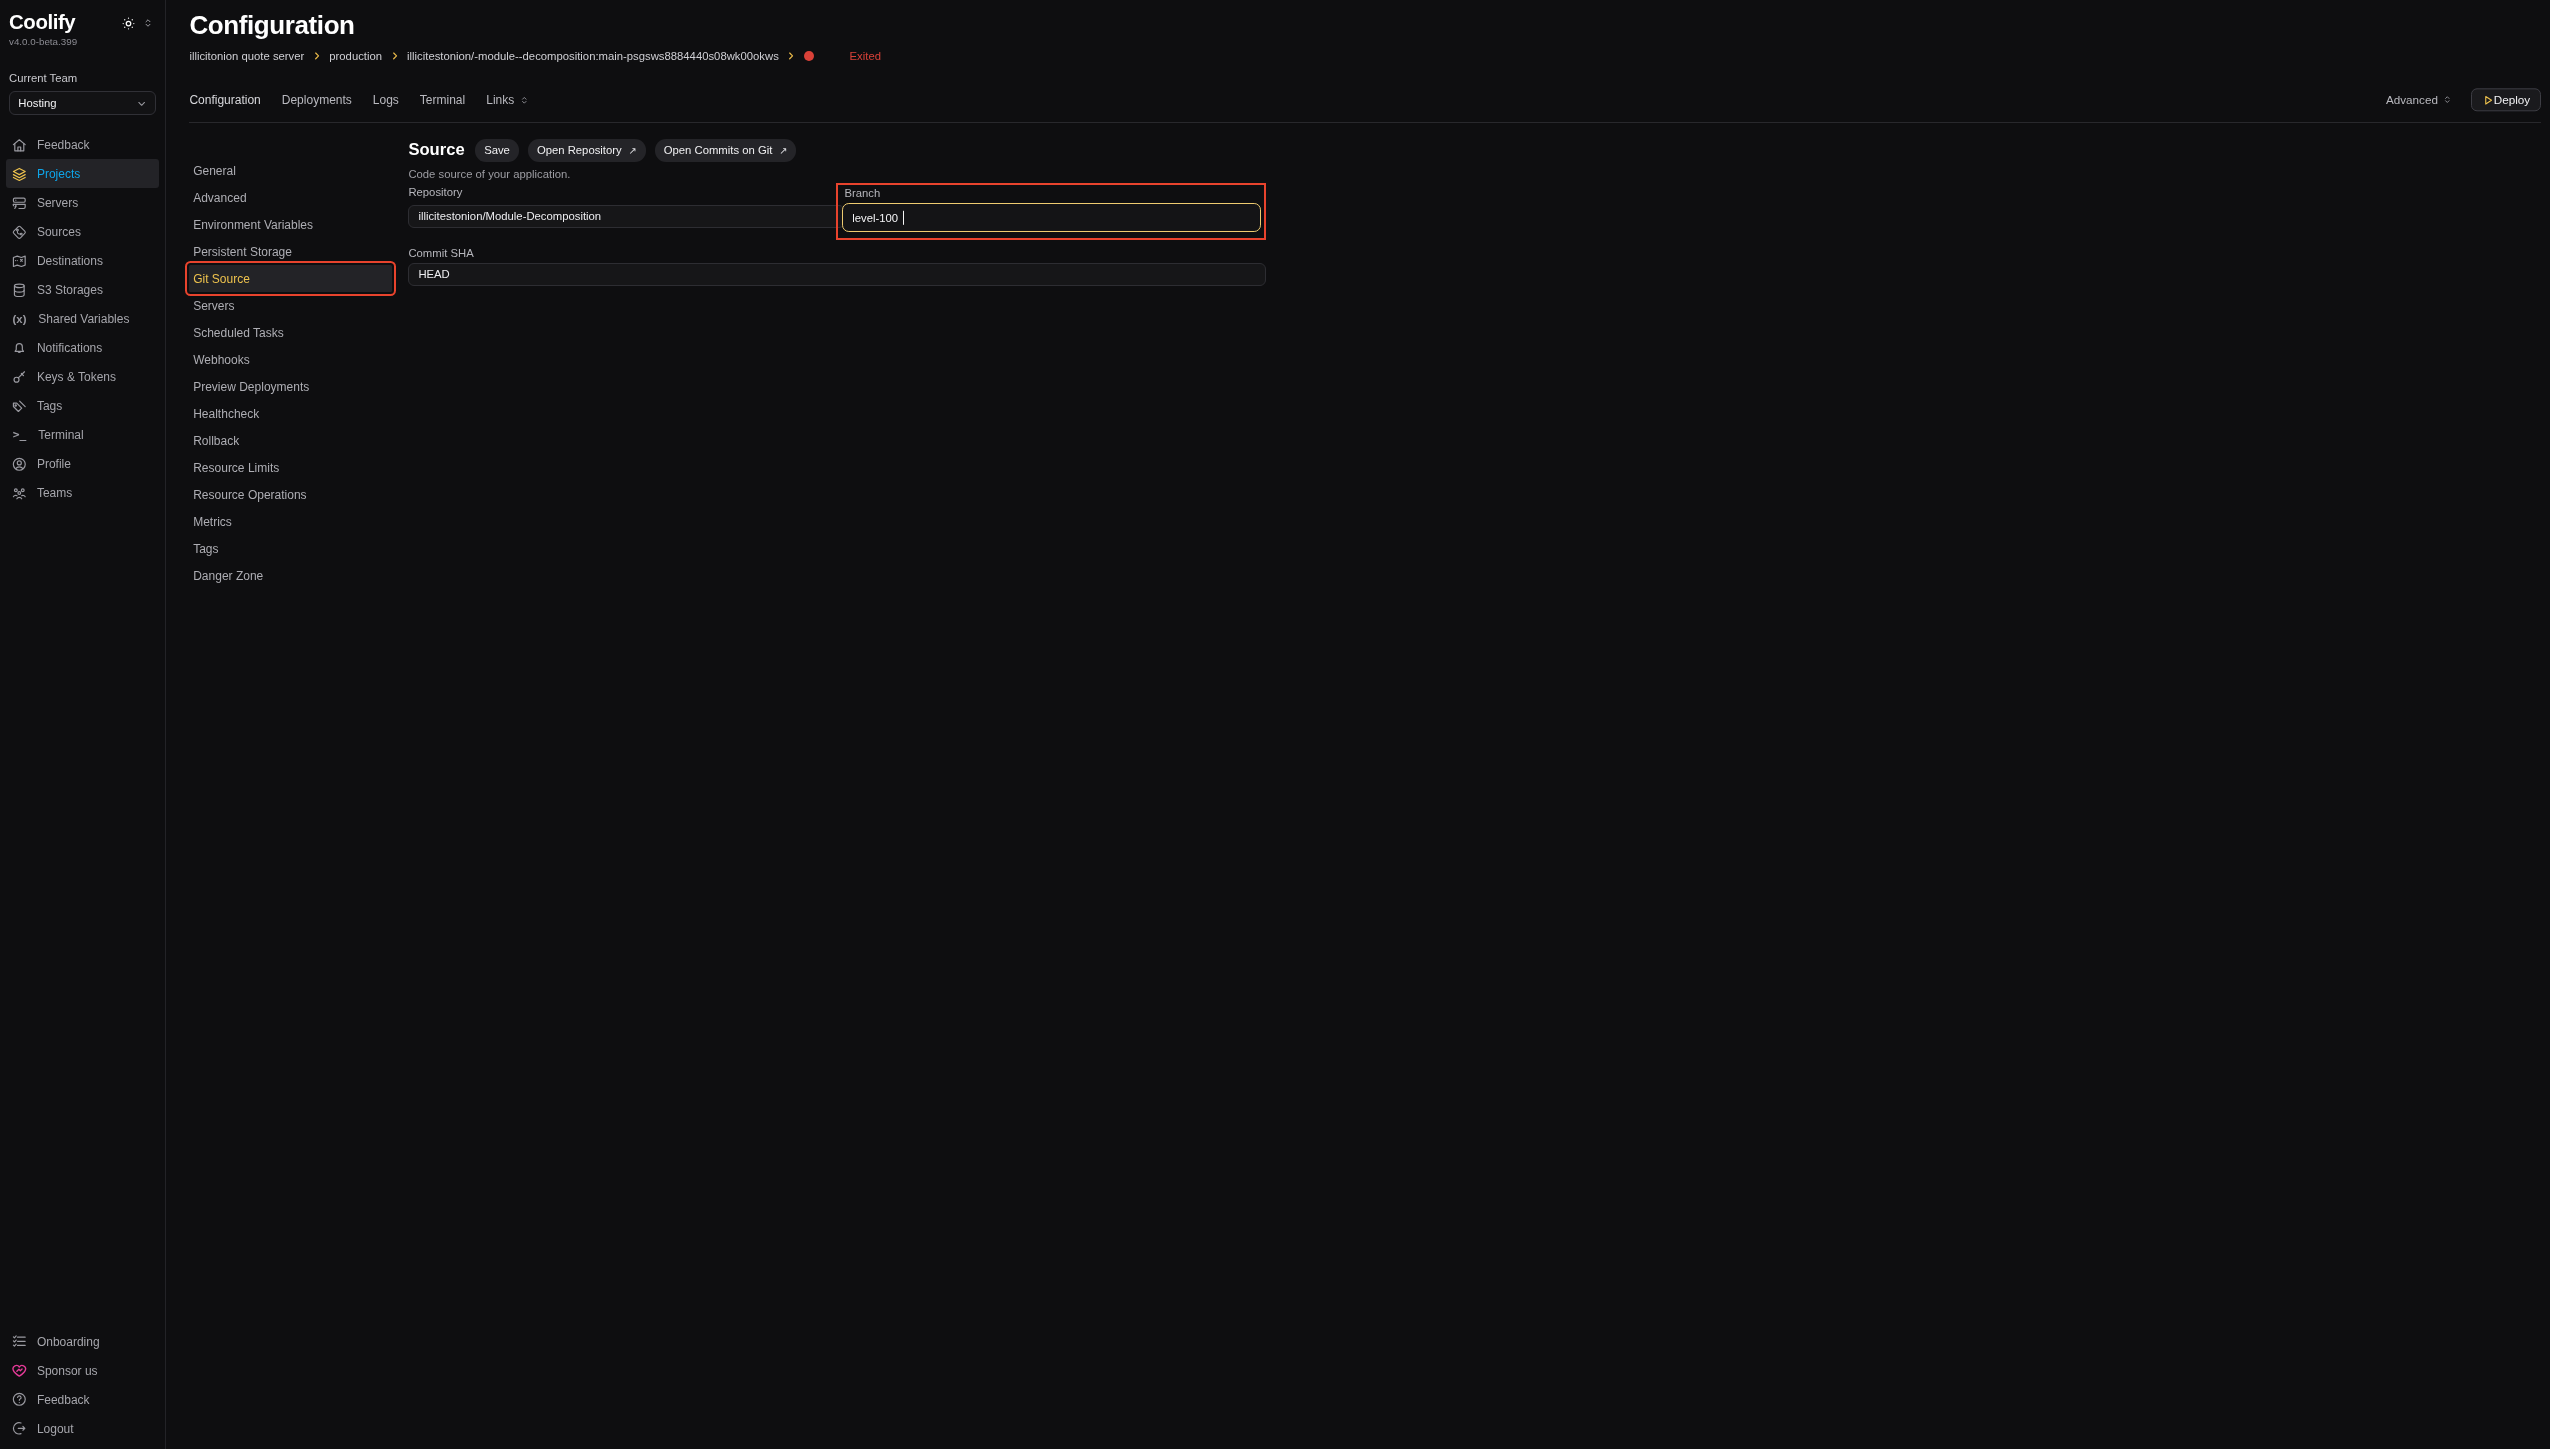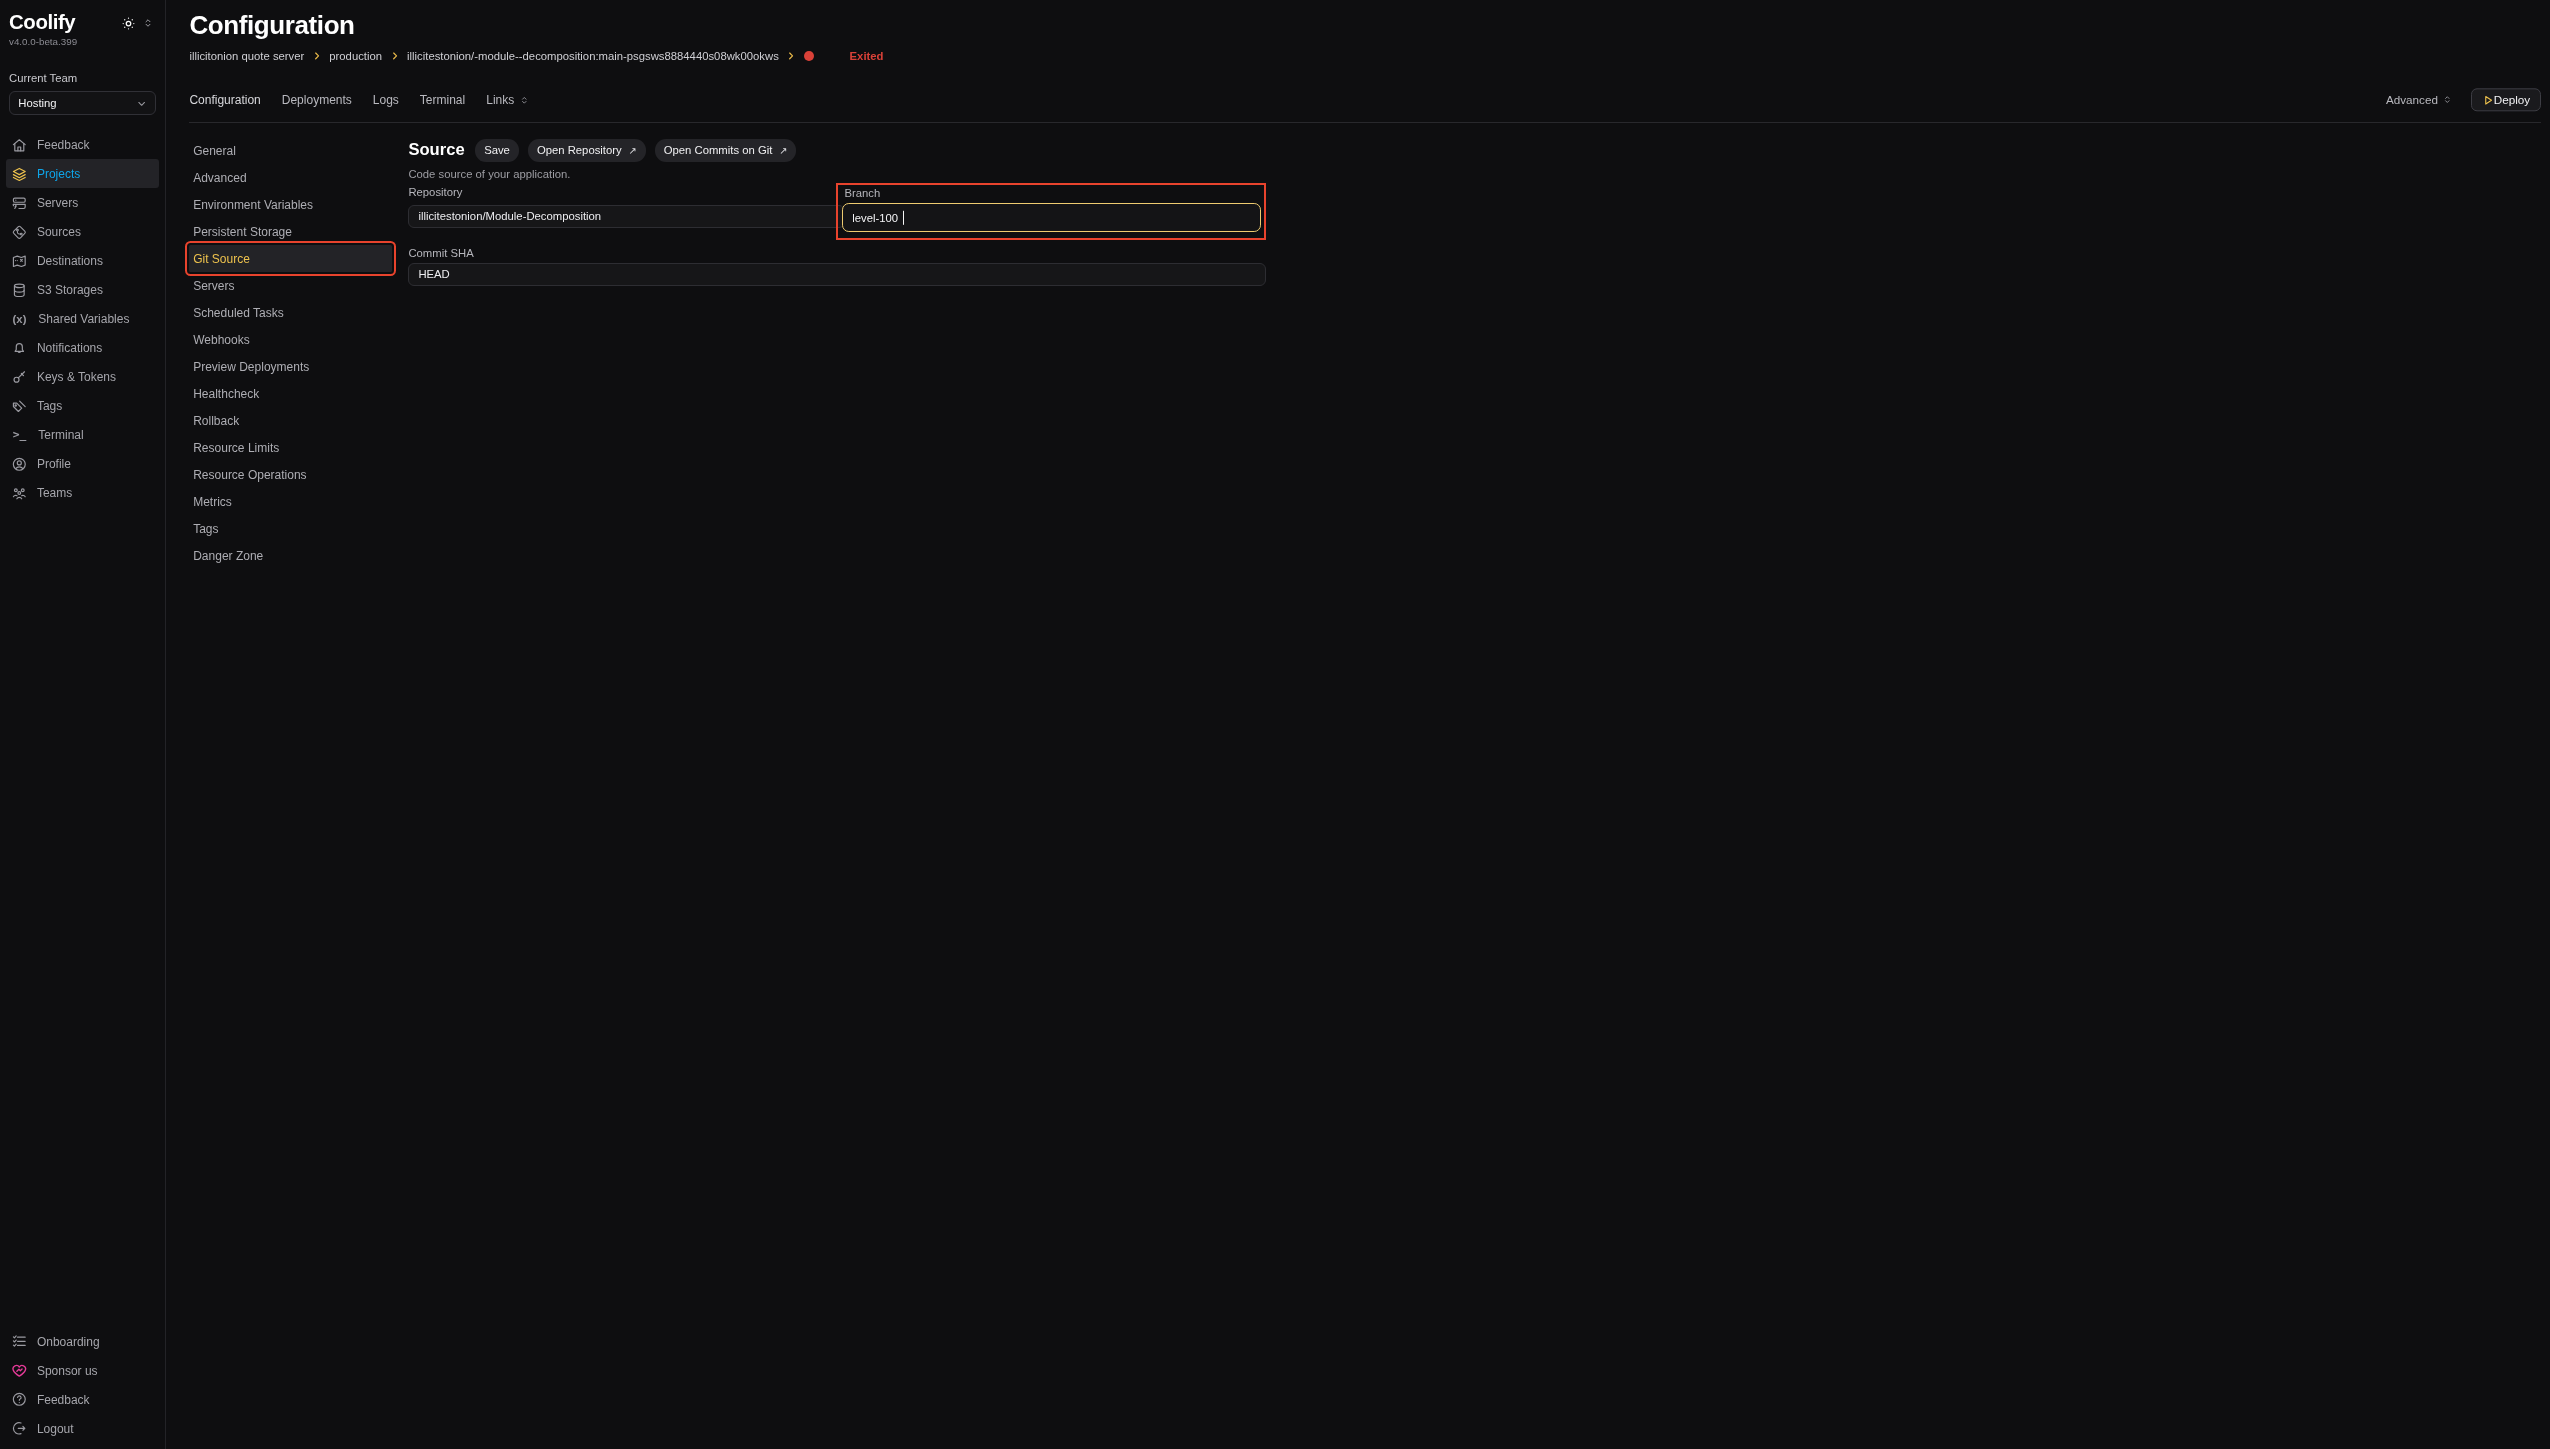--- a/index.html
+++ b/index.html
@@ -44,36 +44,36 @@
   .icon-pink { color: #e53a98; }
 
   
   .main { position: absolute; left: 166px; right: 0; top: 0; bottom: 0; padding-left: 23.4px; }
   .page-title { margin-top: 9.8px; font-size: 26px; font-weight: 800; color: #ffffff; letter-spacing: -0.4px; }
   .breadcrumb { margin-top: 9px; display: flex; align-items: center; gap: 7.6px; font-size: 11.3px; color: #cfcfd4; }
   .crumb { cursor: pointer; white-space: nowrap; }
   .crumb-sep { color: #e9b949; margin-top: 0.8px; }
   .status-wrap { display: flex; align-items: center; gap: 6px; }
   .status-dot { width: 9.8px; height: 9.8px; border-radius: 50%; background: #d94138; }
-  .status-text { color: #d94138; font-weight: 700; font-size: 11.3px; padding-left: 30px; }
+  .status-text { color: #d94138; font-weight: 400; font-size: 11.3px; padding-left: 30px; }
 
   .tabs-row { margin-top: 30px; display: flex; align-items: center; gap: 21px; font-size: 12px; color: #b9b9bf; position: relative; height: 16.6px; }
   .tab { cursor: pointer; display: flex; align-items: center; gap: 4.5px; }
   .tab.first { color: #d8d8dc; }
   .tabs-right { position: absolute; right: 9px; top: 50%; transform: translateY(-50%); display: flex; align-items: center; gap: 18px; }
   .advanced-toggle { display: flex; align-items: center; gap: 4.5px; font-size: 11.7px; color: #b9b9bf; cursor: pointer; }
   .deploy-btn {
     display: flex; align-items: center; gap: 0; height: 23.4px; padding: 0 9.8px;
     background: #1a1a1d; border: 0.8px solid #3d3d44; border-radius: 6px;
     font-size: 11.7px; color: #f2f2f4; cursor: pointer;
   }
   .divider { margin-top: 13.6px; margin-right: 9px; height: 0.8px; background: #28282c; }
 
   .content { display: flex; margin-top: 14.4px; }
-  .subnav { width: 219px; display: flex; flex-direction: column; }
+  .subnav { width: 219px; display: flex; flex-direction: column; margin-top: 20px; }
   .subnav-item {
     height: 27px; width: 203px; padding: 0 7.6px 0 3.8px;
     display: flex; align-items: center;
     font-size: 12px; color: #aeaeb4; border-radius: 1.5px; cursor: pointer;
   }
   .subnav-item.active {
     background: #232327; color: #eec24d;
     outline: 2.3px solid #e8432d; outline-offset: 2.3px;
   }
 

